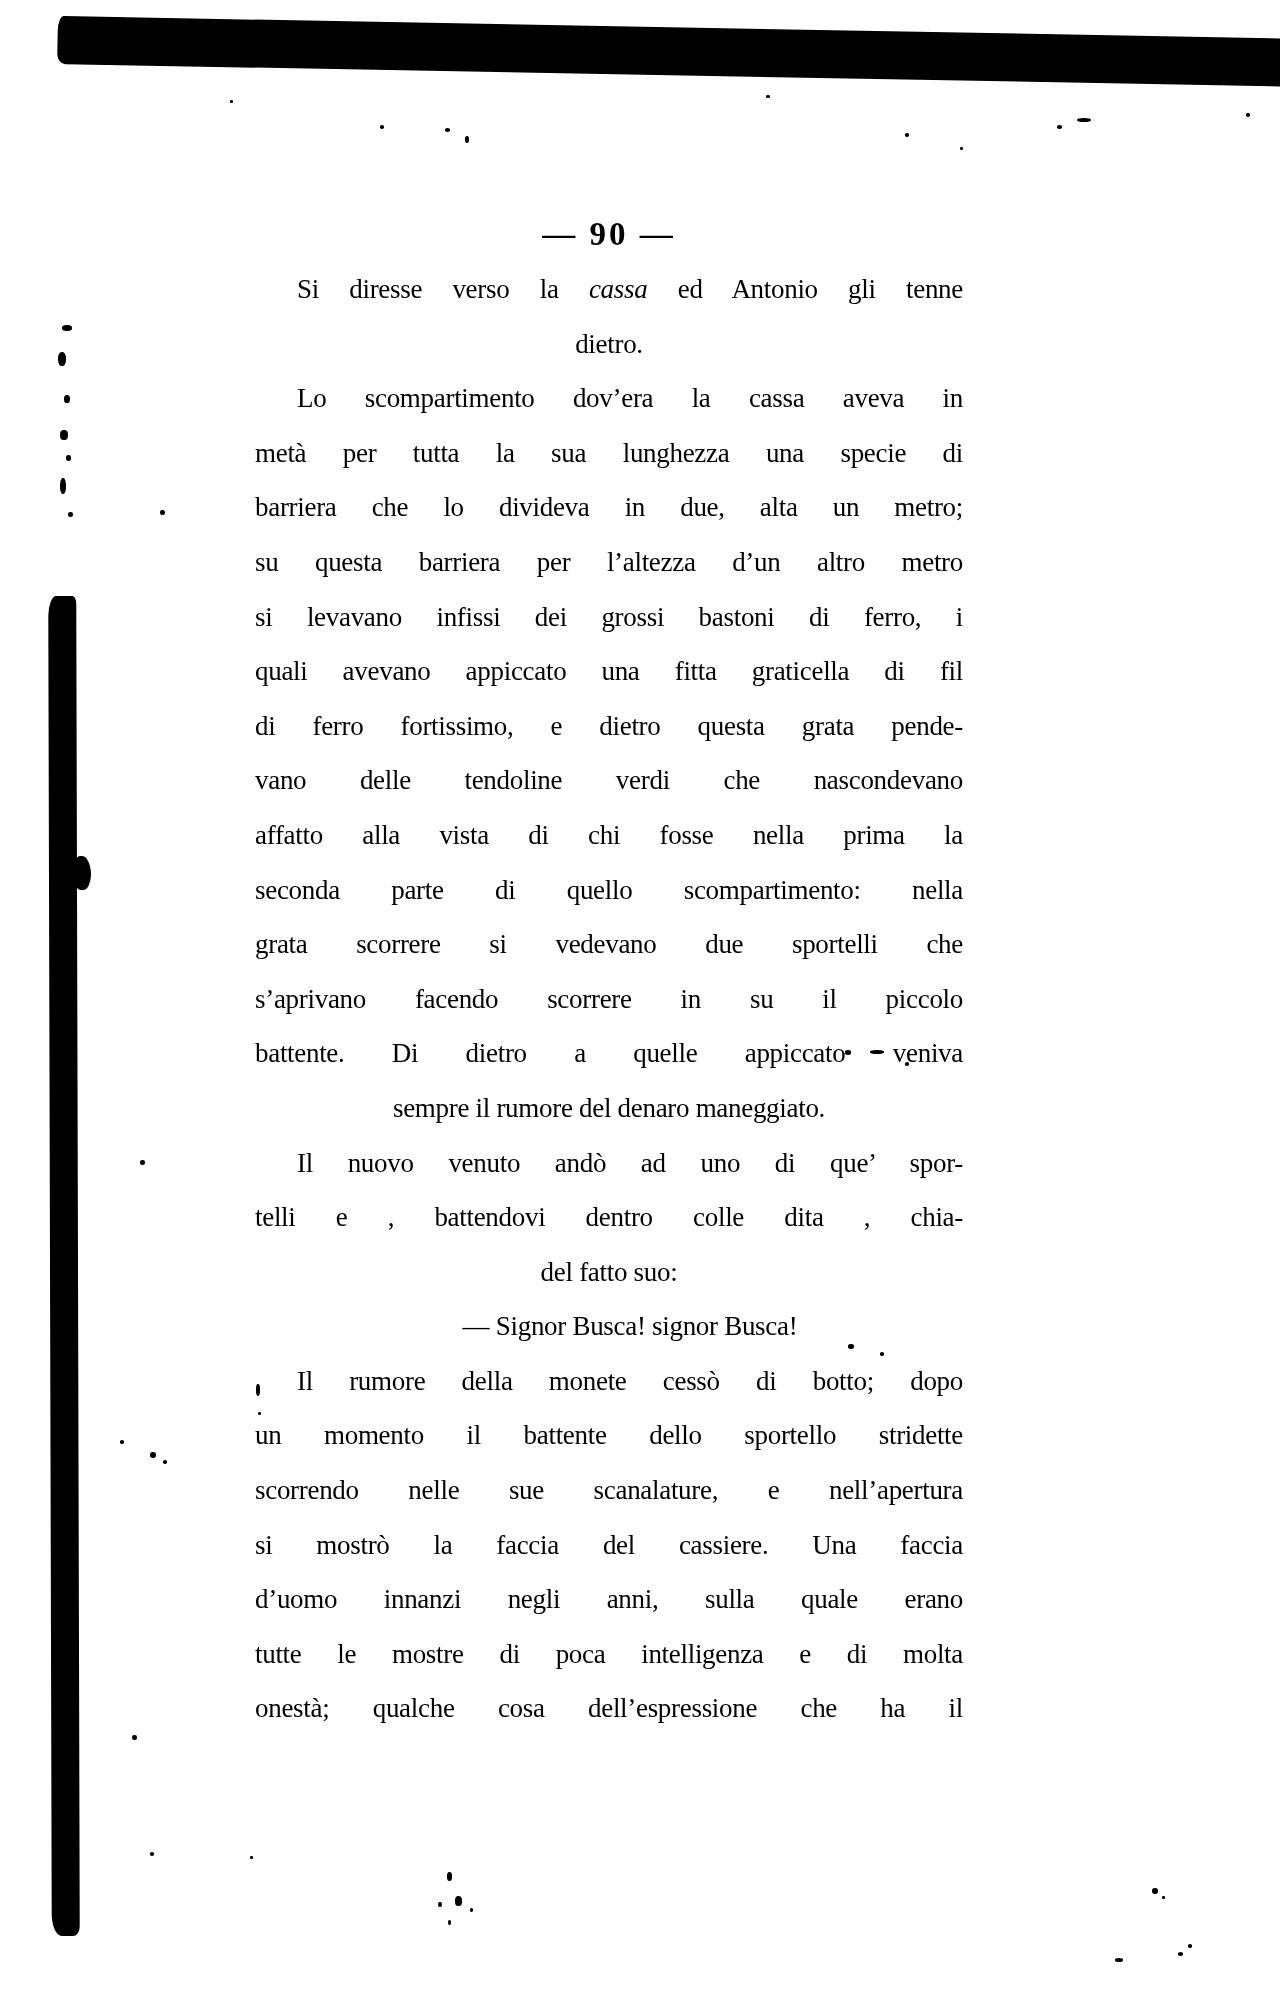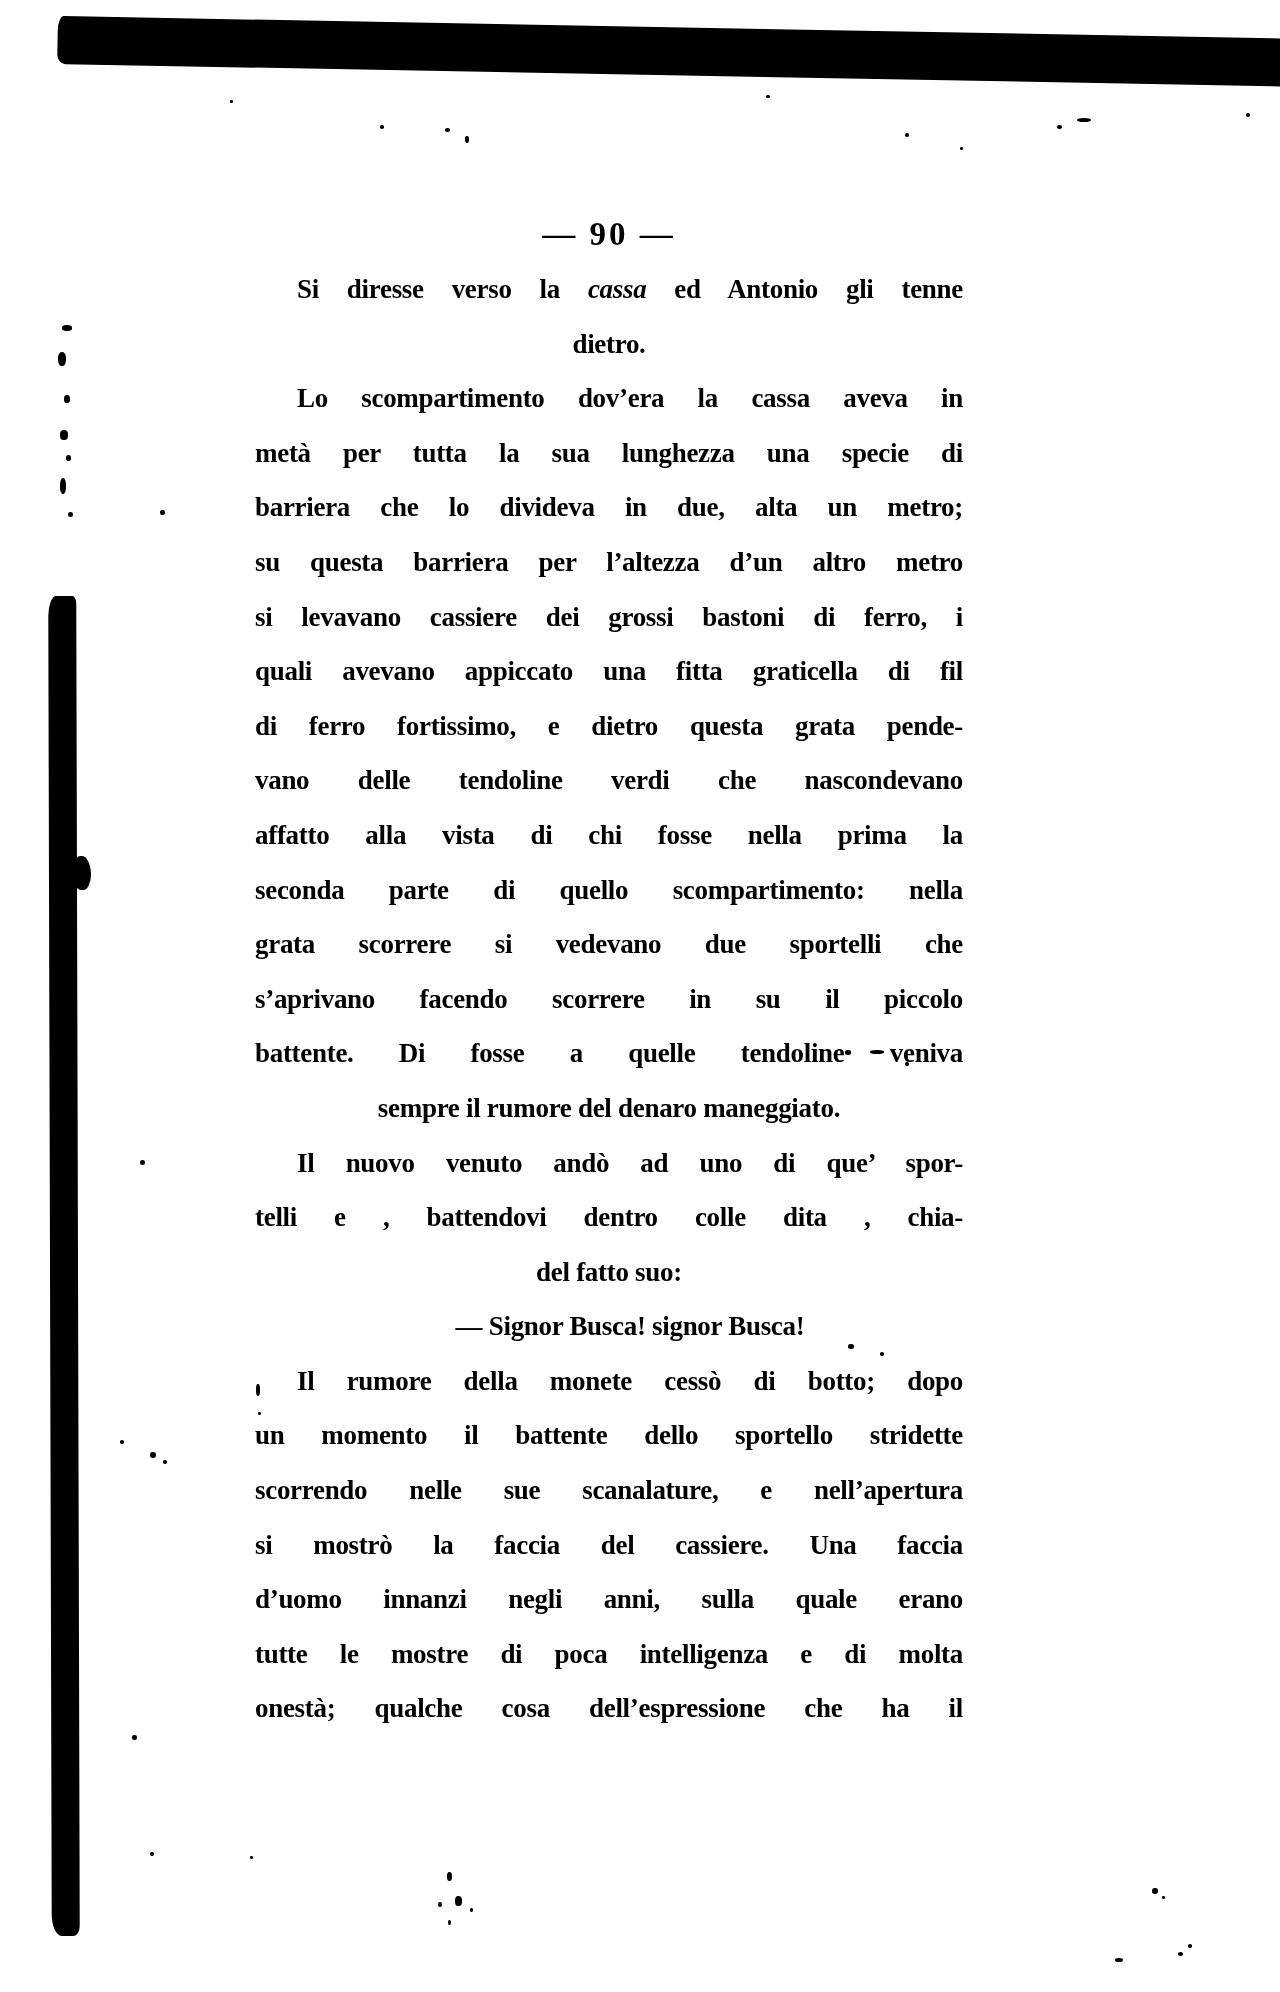--- a/index.html
+++ b/index.html
@@ -56,21 +56,21 @@
     font-size: 33px;
     font-weight: bold;
     letter-spacing: 3px;
   }
   .body-text {
     position: absolute;
     left: 255px; top: 262px;
     width: 708px;
     font-size: 27px;
     line-height: 54.6px;
-    font-weight: bold;
+    font-weight: normal;
     letter-spacing: -0.3px;
   }
   .line { text-align: justify; text-align-last: justify; }
   .line.nojust { text-align: center; text-align-last: auto; }
   .line.indent { text-indent: 42px; }
   .italic { font-style: italic; }
   .speck {
     position: absolute;
     background: #000;
     border-radius: 45%;
@@ -85,29 +85,29 @@
   <div class="bar-left"></div>
   <div class="bar-blob"></div>
   <div class="pagenum">— 90 —</div>
   <div class="body-text">
       <div class="line indent"><span>Si diresse verso la </span><span class="italic">cassa</span><span> ed Antonio gli tenne</span></div>
       <div class="line nojust"><span>dietro.</span></div>
       <div class="line indent"><span>Lo scompartimento dov’era la cassa aveva in</span></div>
       <div class="line"><span>metà per tutta la sua lunghezza una specie di</span></div>
       <div class="line"><span>barriera che lo divideva in due, alta un metro;</span></div>
       <div class="line"><span>su questa barriera per l’altezza d’un altro metro</span></div>
-      <div class="line"><span>si levavano cassiere dei grossi bastoni di ferro, i</span></div>
+      <div class="line"><span>si levavano infissi dei grossi bastoni di ferro, i</span></div>
       <div class="line"><span>quali avevano appiccato una fitta graticella di fil</span></div>
       <div class="line"><span>di ferro fortissimo, e dietro questa grata pende-</span></div>
       <div class="line"><span>vano delle tendoline verdi che nascondevano</span></div>
       <div class="line"><span>affatto alla vista di chi fosse nella prima la</span></div>
       <div class="line"><span>seconda parte di quello scompartimento: nella</span></div>
       <div class="line"><span>grata scorrere si vedevano due sportelli che</span></div>
       <div class="line"><span>s’aprivano facendo scorrere in su il piccolo</span></div>
-      <div class="line"><span>battente. Di fosse a quelle tendoline veniva</span></div>
+      <div class="line"><span>battente. Di dietro a quelle appiccato veniva</span></div>
       <div class="line nojust"><span>sempre il rumore del denaro maneggiato.</span></div>
       <div class="line indent"><span>Il nuovo venuto andò ad uno di que’ spor-</span></div>
       <div class="line"><span>telli e , battendovi dentro colle dita , chia-</span></div>
       <div class="line nojust"><span>del fatto suo:</span></div>
       <div class="line indent nojust"><span>— Signor Busca! signor Busca!</span></div>
       <div class="line indent"><span>Il rumore della monete cessò di botto; dopo</span></div>
       <div class="line"><span>un momento il battente dello sportello stridette</span></div>
       <div class="line"><span>scorrendo nelle sue scanalature, e nell’apertura</span></div>
       <div class="line"><span>si mostrò la faccia del cassiere. Una faccia</span></div>
       <div class="line"><span>d’uomo innanzi negli anni, sulla quale erano</span></div>

